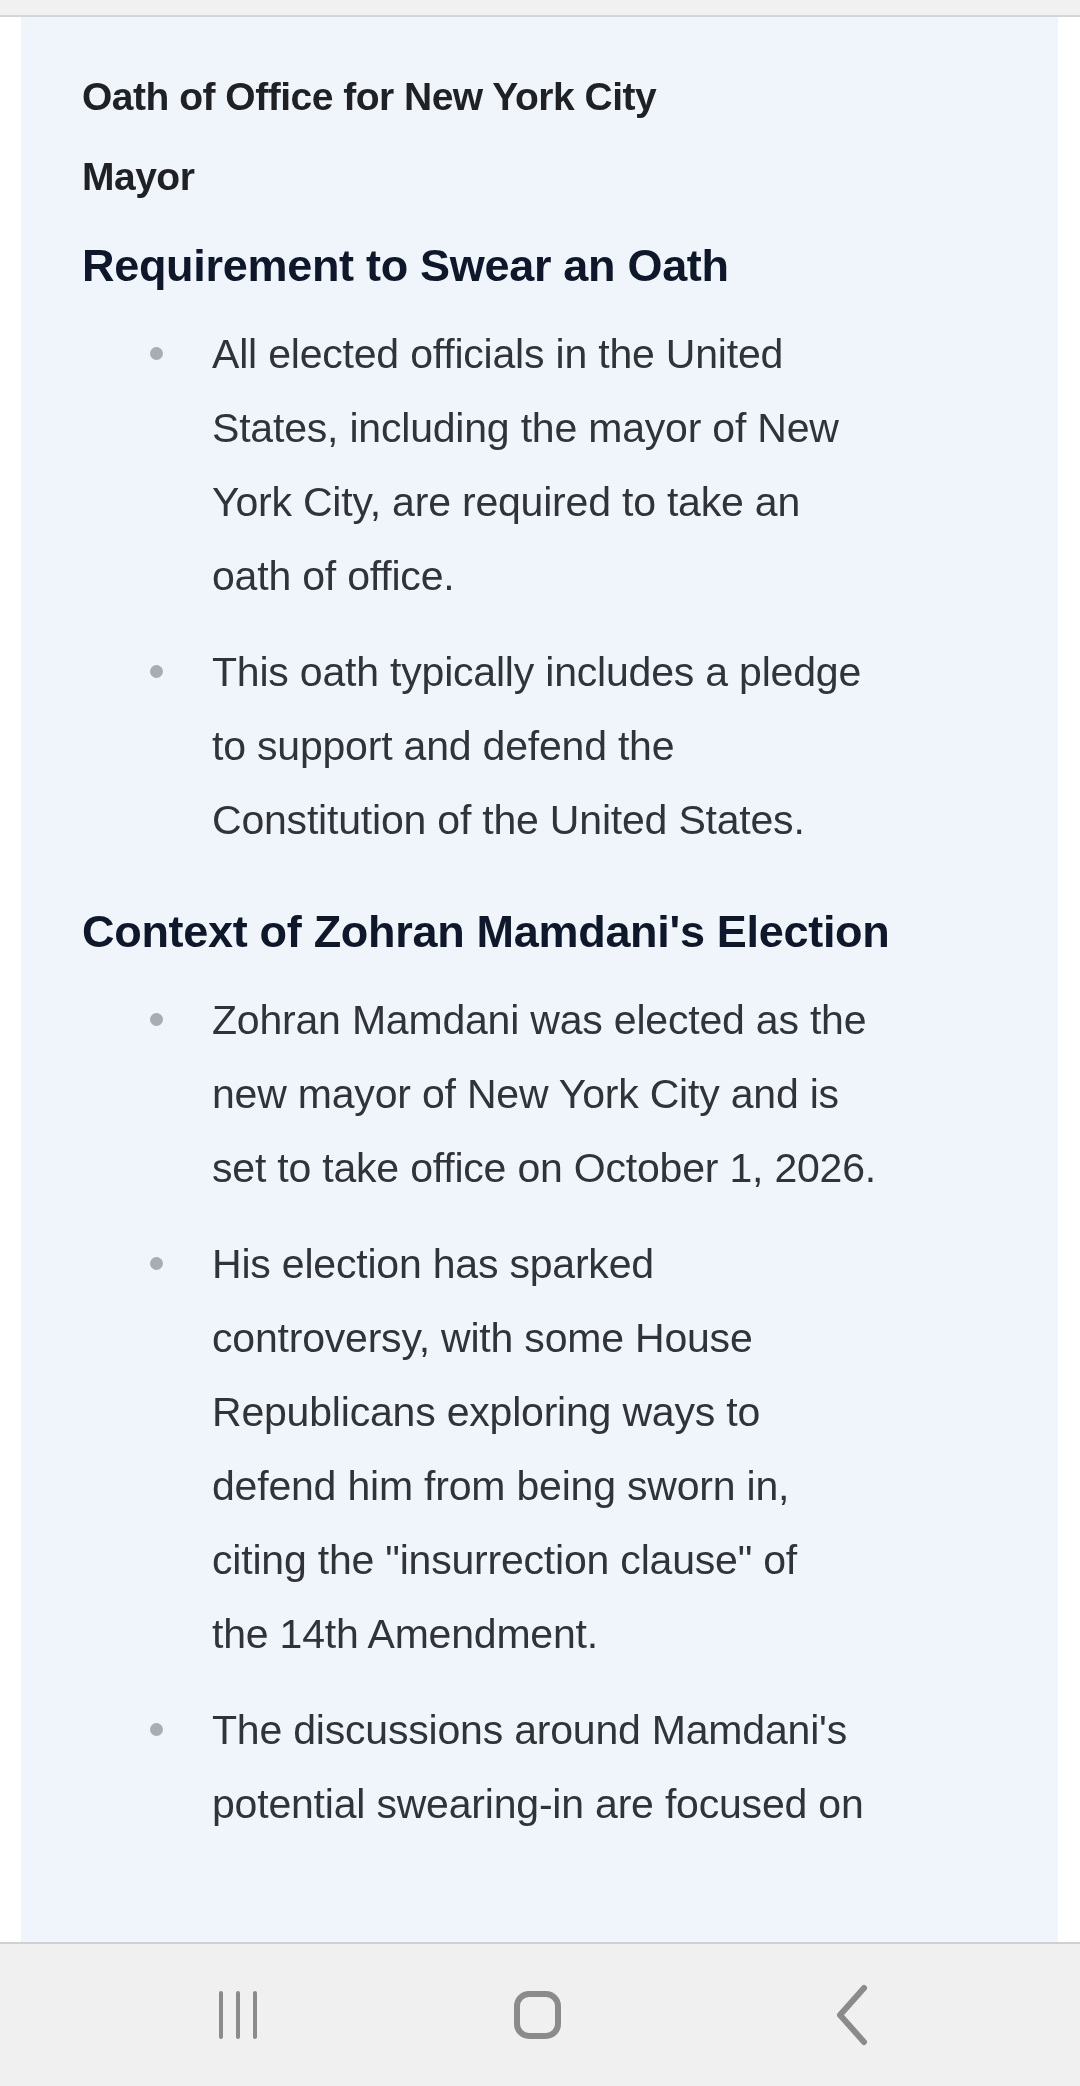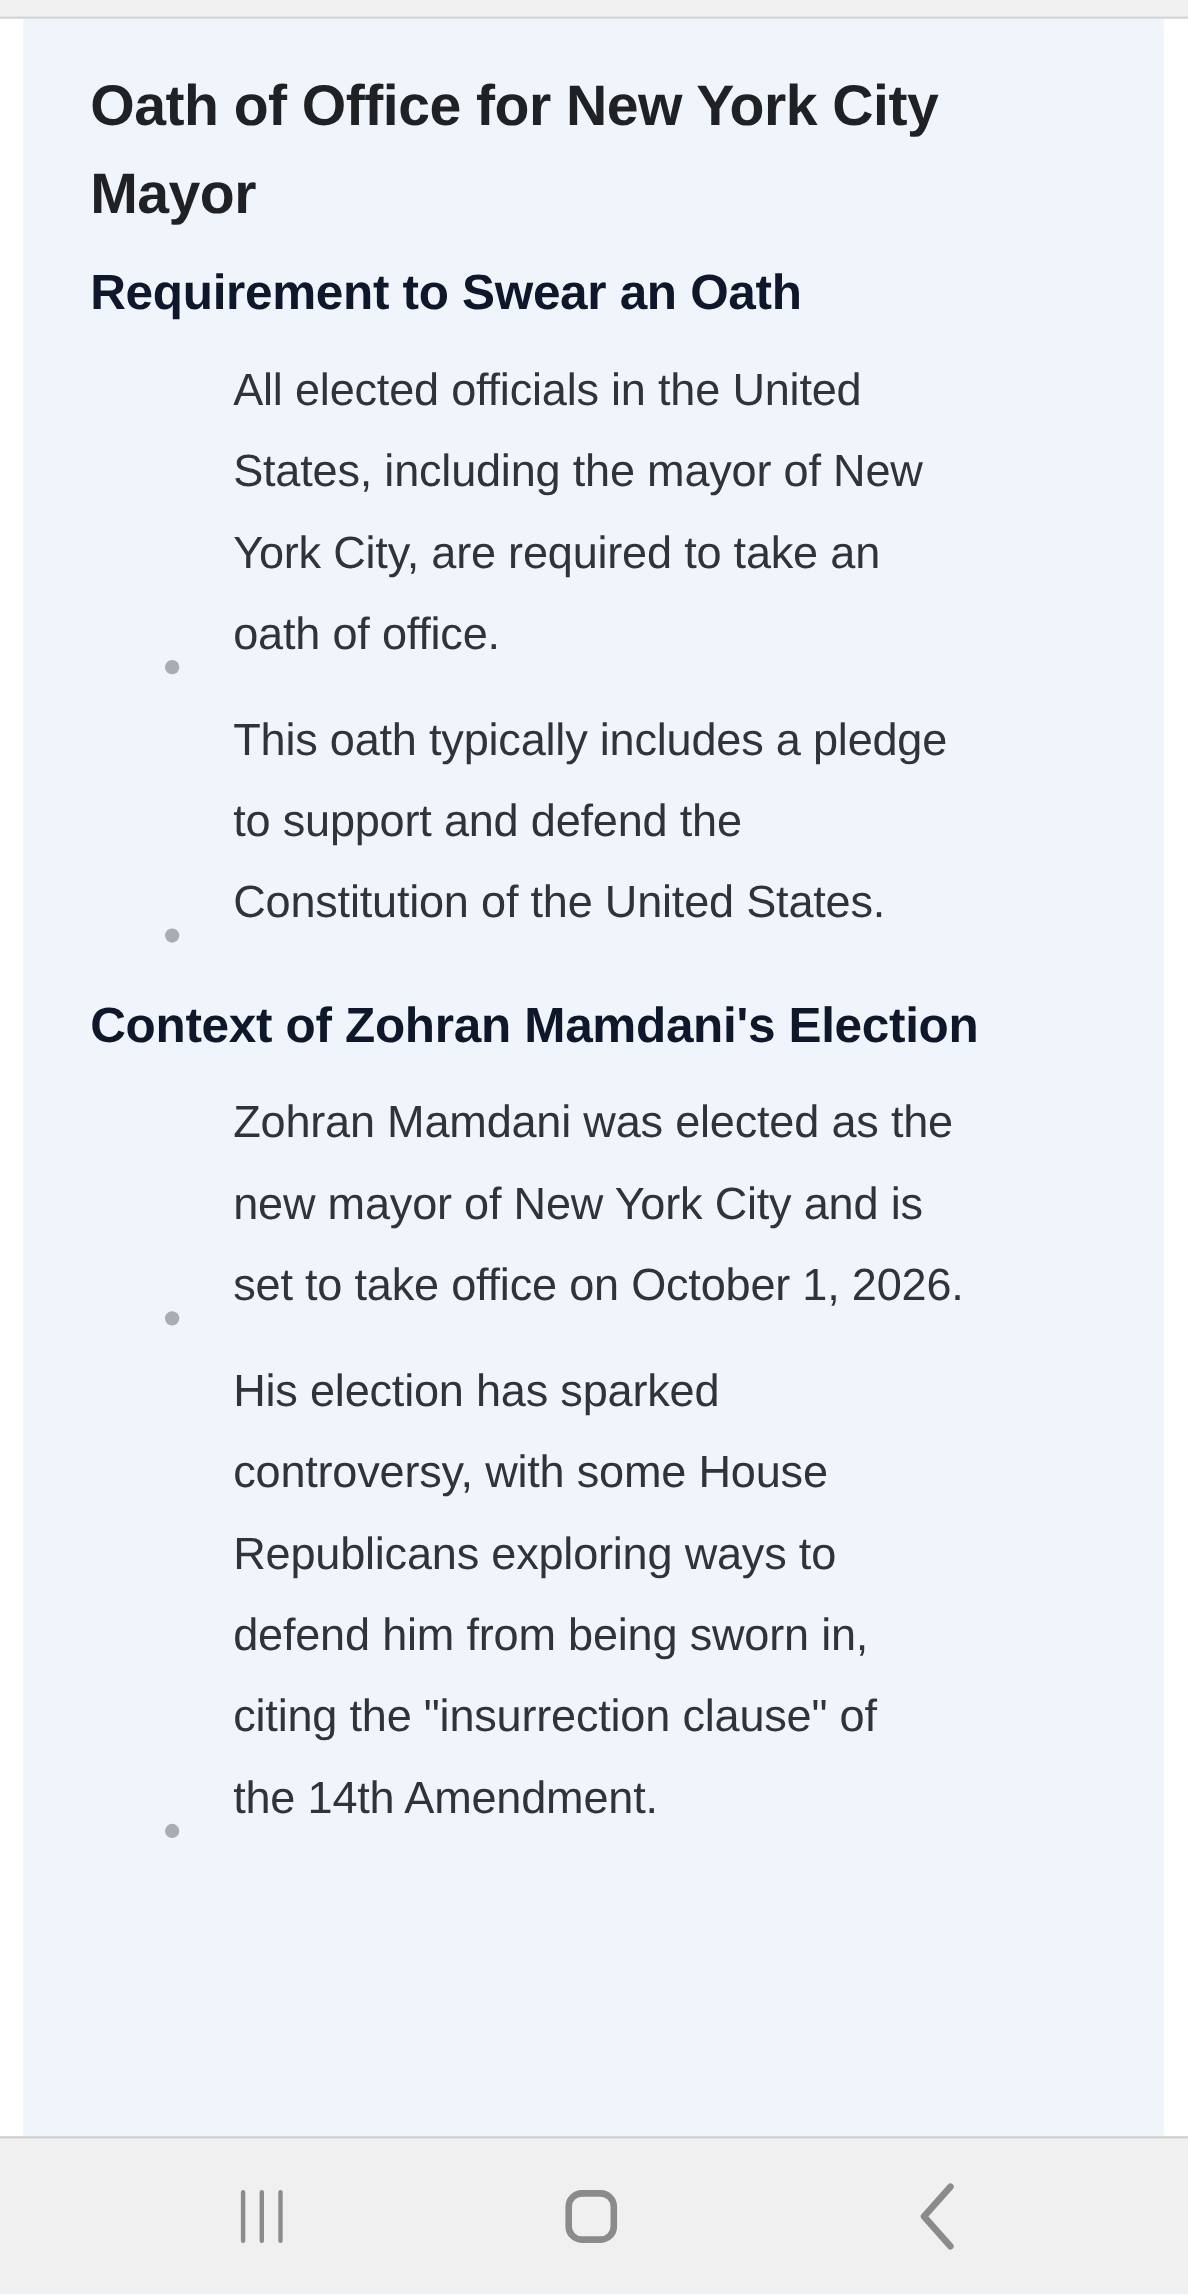--- a/index.html
+++ b/index.html
@@ -31,21 +31,21 @@
     top: 17px;
     left: 21px;
     width: 1037px;   
     height: 1925px;  
     background: #f0f5fc;
     overflow: hidden;
   }
 
   .doc-title {
     margin: 40px 60px 0 61px;
-    font-size: 52px;
+    font-size: 39px;
     line-height: 80px;
     font-weight: 700;
     letter-spacing: -0.5px;
     color: #1f2125;
     white-space: pre-line;
   }
 
   .section-heading {
     margin: 46px 60px 0 61px;
     font-size: 45px;
@@ -53,21 +53,21 @@
     font-weight: 700;
     letter-spacing: -0.3px;
     color: #0f172a;
   }
   .section-heading.first {
     margin-top: 20px;
   }
 
   .bullet {
     display: flex;
-    align-items: flex-end;
+    align-items: flex-start;
     margin: 22px 40px 0 129px;
   }
   .bullet .dot {
     flex: none;
     width: 13px;
     height: 13px;
     border-radius: 50%;
     background: #a9adb3;
     margin-top: 30px;
   }
@@ -177,20 +177,25 @@
       <p class="bullet-text">His election has sparked
 controversy, with some House
 Republicans exploring ways to
 defend him from being sworn in,
 citing the "insurrection clause" of
 the 14th Amendment.</p>
     </div>
   </section>
 
   <section>
+    <div class="bullet">
+      <span class="dot"></span>
+      <p class="bullet-text">The discussions around Mamdani's
+potential swearing-in are focused on</p>
+    </div>
   </section>
 
 </div>
 
 <nav class="navbar">
   <button class="nav-btn recents" aria-label="Recents">
     <span class="bar"></span>
     <span class="bar"></span>
     <span class="bar"></span>
   </button>

